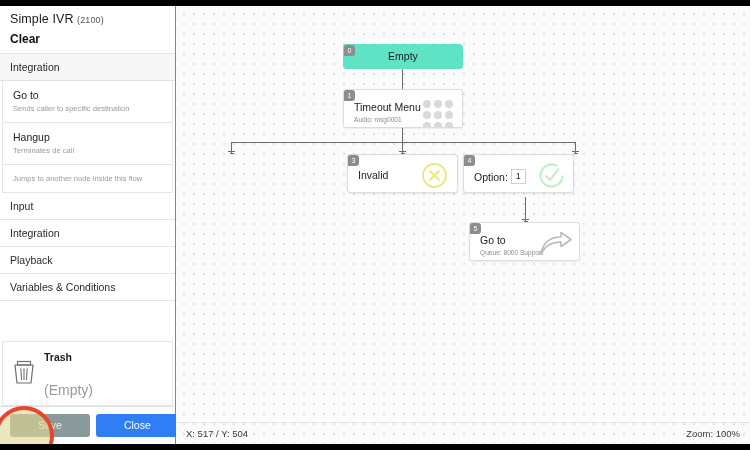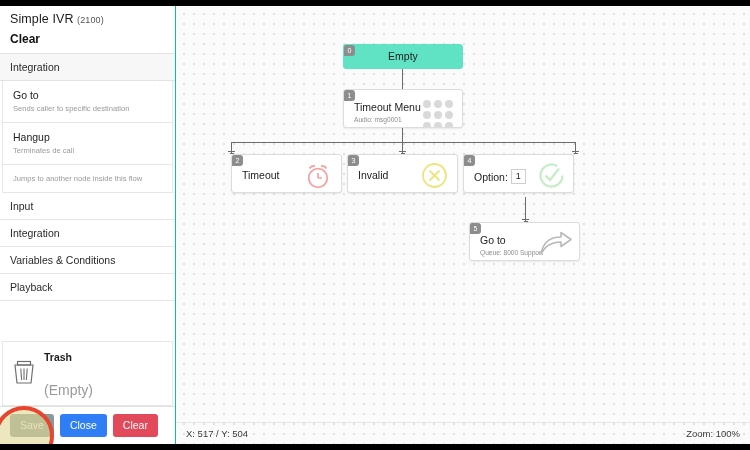--- a/index.html
+++ b/index.html
@@ -81,21 +81,21 @@
     border-top: 1px solid #e0e0e0;
     display: flex; align-items: center; gap: 6px;
     padding-left: 10px;
     background: #fff;
     position: relative;
   }
   .btn {
     border: none; border-radius: 3px;
     font-family: "Liberation Sans", sans-serif;
     font-size: 10.5px; color: #fff;
-    padding: 5px 10px;
+    padding: 5px 28px;
     cursor: pointer;
     line-height: 13px;
   }
   .btn-save  { background: #8a9a9a; color: #f0f0e0; }
   .btn-close { background: #2f7ef5; }
   .btn-clear { background: #e2495a; }
   
   #save-highlight {
     position: absolute;
     left: -6px; top: -1px;
@@ -205,24 +205,24 @@
       <div class="bd">Jumps to another node inside this flow</div>
     </div>
 
     <div class="group-row">
       <span>Input</span>
     </div>
     <div class="group-row">
       <span>Integration</span>
     </div>
     <div class="group-row">
+      <span>Playback</span>
+    </div>
+    <div class="group-row">
       <span>Variables &amp; Conditions</span>
-    </div>
-    <div class="group-row">
-      <span>Playback</span>
     </div>
 
     <div class="spacer"></div>
 
     <div id="trash">
       <span>
         <svg width="22" height="26" viewBox="0 0 22 26">
           <path d="M2 6 h18 l-2 18 h-14 Z" fill="none" stroke="#6f6f6f" stroke-width="1.2"></path>
           <rect x="4.5" y="2.5" width="13" height="3.5" fill="none" stroke="#6f6f6f" stroke-width="1.2"></rect>
           <line x1="7.8" y1="9.5" x2="8.6" y2="21" stroke="#6f6f6f" stroke-width="1.1"></line>
@@ -287,35 +287,20 @@
           <i></i>
           <i></i>
           <i></i>
           <i></i>
           <i></i>
           <i></i>
           <i></i>
       </span>
     </div>
 
-    <div class="node" style="left:55px; top:148px; width:111px; height:39px;">
-      <span class="badge">2</span>
-      <div class="body" style="top:14px;">
-        <div class="ntitle">Timeout</div>
-      </div>
-      <span class="nicon" style="right:8px; top:6px;">
-        <svg width="30" height="30" viewBox="0 0 30 30">
-          <circle cx="15" cy="17" r="9.3" fill="none" stroke="#f4a3a3" stroke-width="1.8"></circle>
-          <path d="M6.5 7.5 A5 5 0 0 1 12 5.2" fill="none" stroke="#f4a3a3" stroke-width="1.8"></path>
-          <path d="M23.5 7.5 A5 5 0 0 0 18 5.2" fill="none" stroke="#f4a3a3" stroke-width="1.8"></path>
-          <line x1="15" y1="12" x2="15" y2="17" stroke="#f4a3a3" stroke-width="1.7"></line>
-          <line x1="15" y1="17" x2="19" y2="17" stroke="#f4a3a3" stroke-width="1.7"></line>
-        </svg>
-      </span>
-    </div>
 
     <div class="node" style="left:171px; top:148px; width:111px; height:39px;">
       <span class="badge">3</span>
       <div class="body" style="top:14px;">
         <div class="ntitle">Invalid</div>
       </div>
       <span class="nicon" style="right:8px; top:6px;">
         <svg width="29" height="29" viewBox="0 0 29 29">
           <circle cx="14.5" cy="14.5" r="11.5" fill="none" stroke="#ece57d" stroke-width="1.8"></circle>
           <line x1="9.5" y1="9.5" x2="19.5" y2="19.5" stroke="#ece57d" stroke-width="1.8"></line>

